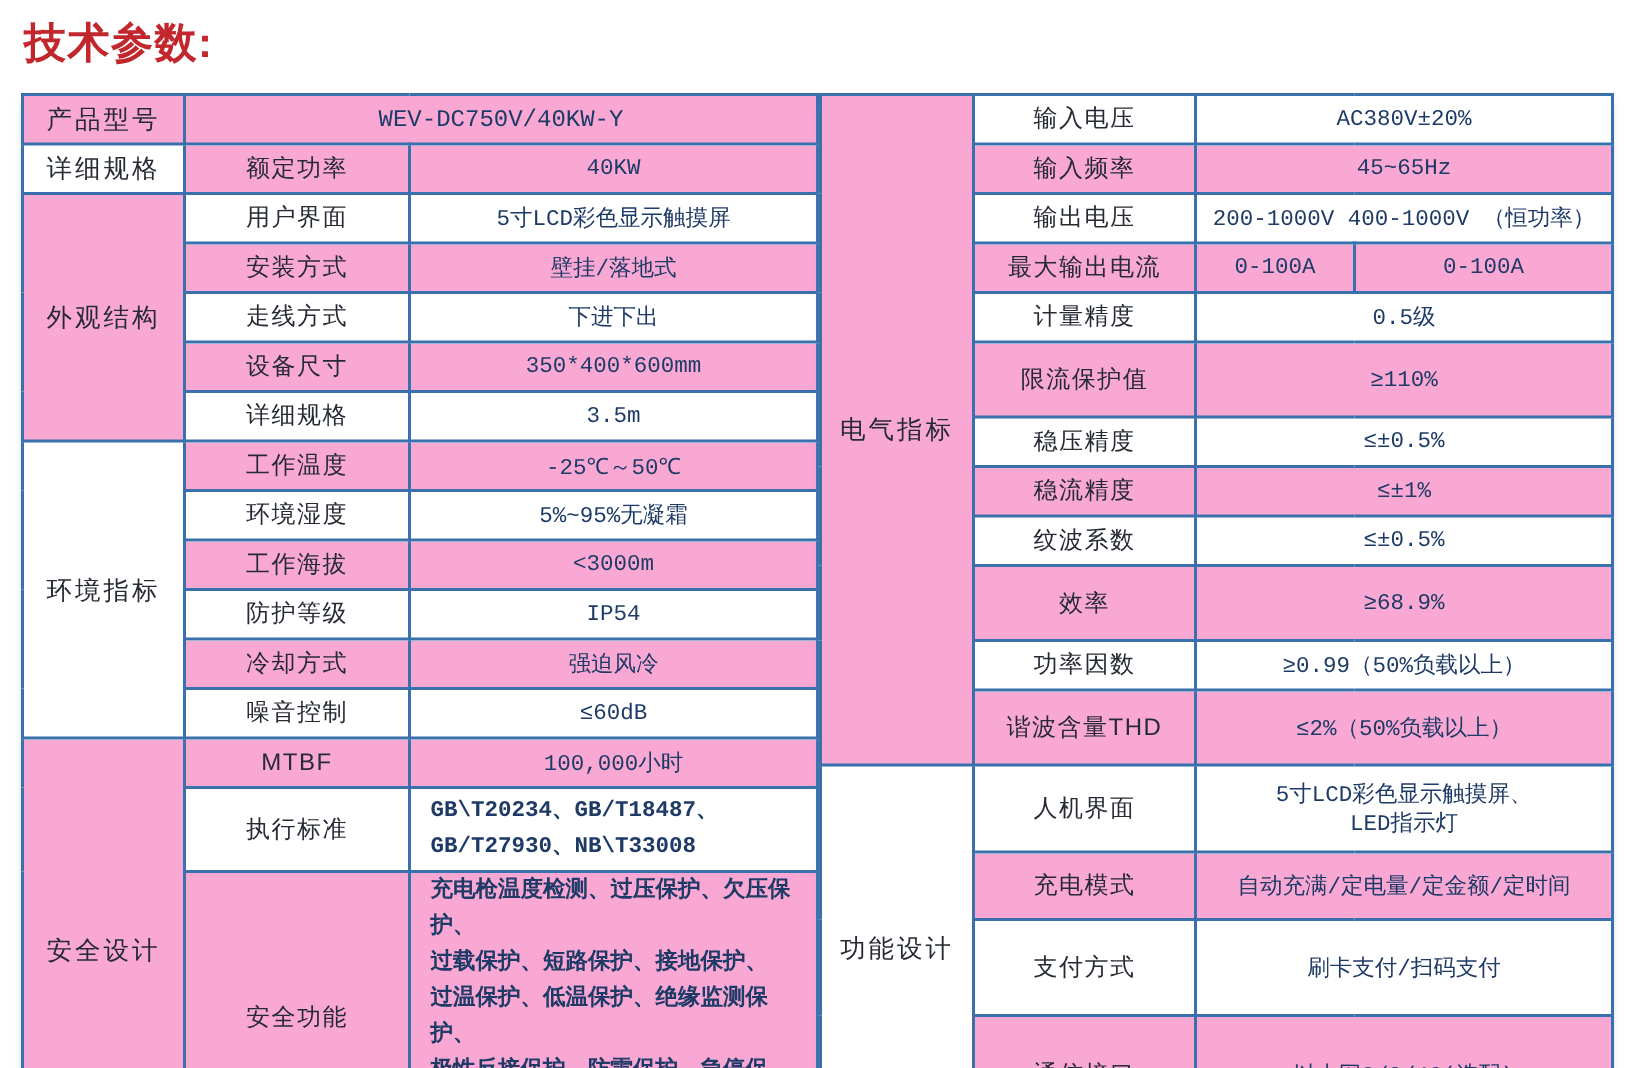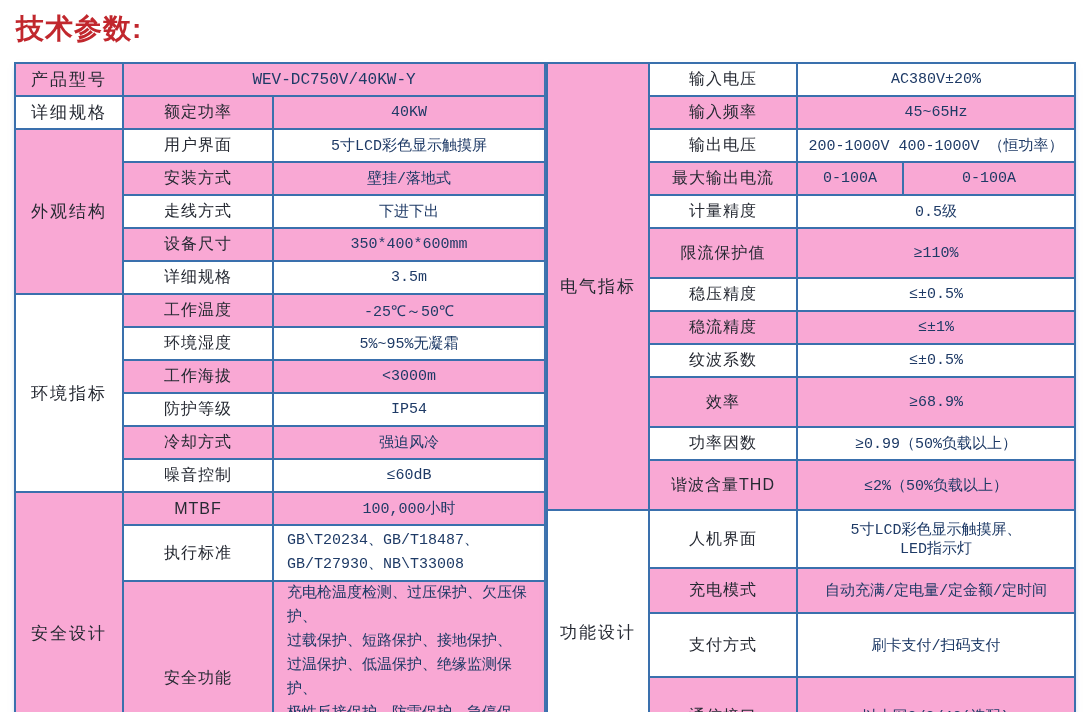--- a/index.html
+++ b/index.html
@@ -6,21 +6,21 @@
   body{width:1087px;height:712px;font-family:"Liberation Sans","DejaVu Sans",sans-serif;overflow:hidden;}
   .title{color:#c1272d;font-size:28px;line-height:34px;font-weight:bold;margin:12px 0 0 16px;letter-spacing:1px;}
   .tables{display:flex;align-items:flex-start;margin:16px 0 0 14px;}
   table.spec{border-collapse:collapse;table-layout:fixed;border:2px solid #2d5f96;box-shadow:0 4px 6px -2px rgba(120,155,200,.55);}
   td{border:2px solid #3a70ad;padding:0 4px;text-align:center;vertical-align:middle;overflow:hidden;}
   .grp{font-size:17px;color:#262a33;letter-spacing:2px;font-weight:500;}
   .lbl{font-size:16px;color:#262a33;letter-spacing:1px;}
   .val{font-size:15px;color:#1e3a66;font-family:"Liberation Mono","DejaVu Sans Mono",monospace;white-space:pre-line;}
   .bg-b{background:#f9a8d4;}
   .bg-w{background:#ffffff;}
-  .left{text-align:left;padding-left:13px;line-height:1.6;}
+  .left{text-align:left;padding-left:13px;line-height:1.6;font-weight:bold;}
 </style>
 </head>
 <body>
 
 <div class="title">技术参数:</div>
 
 <div class="tables">
 
   <table class="spec">
     <colgroup>

